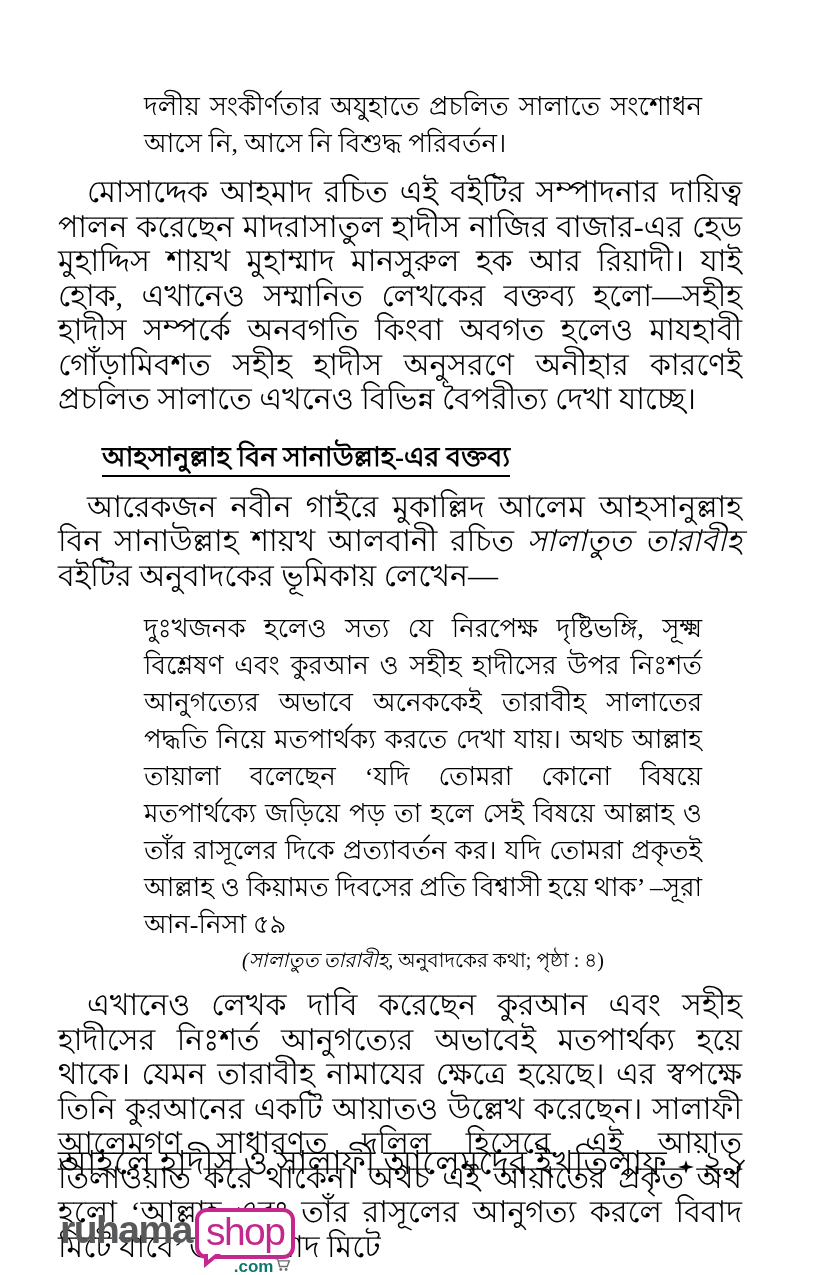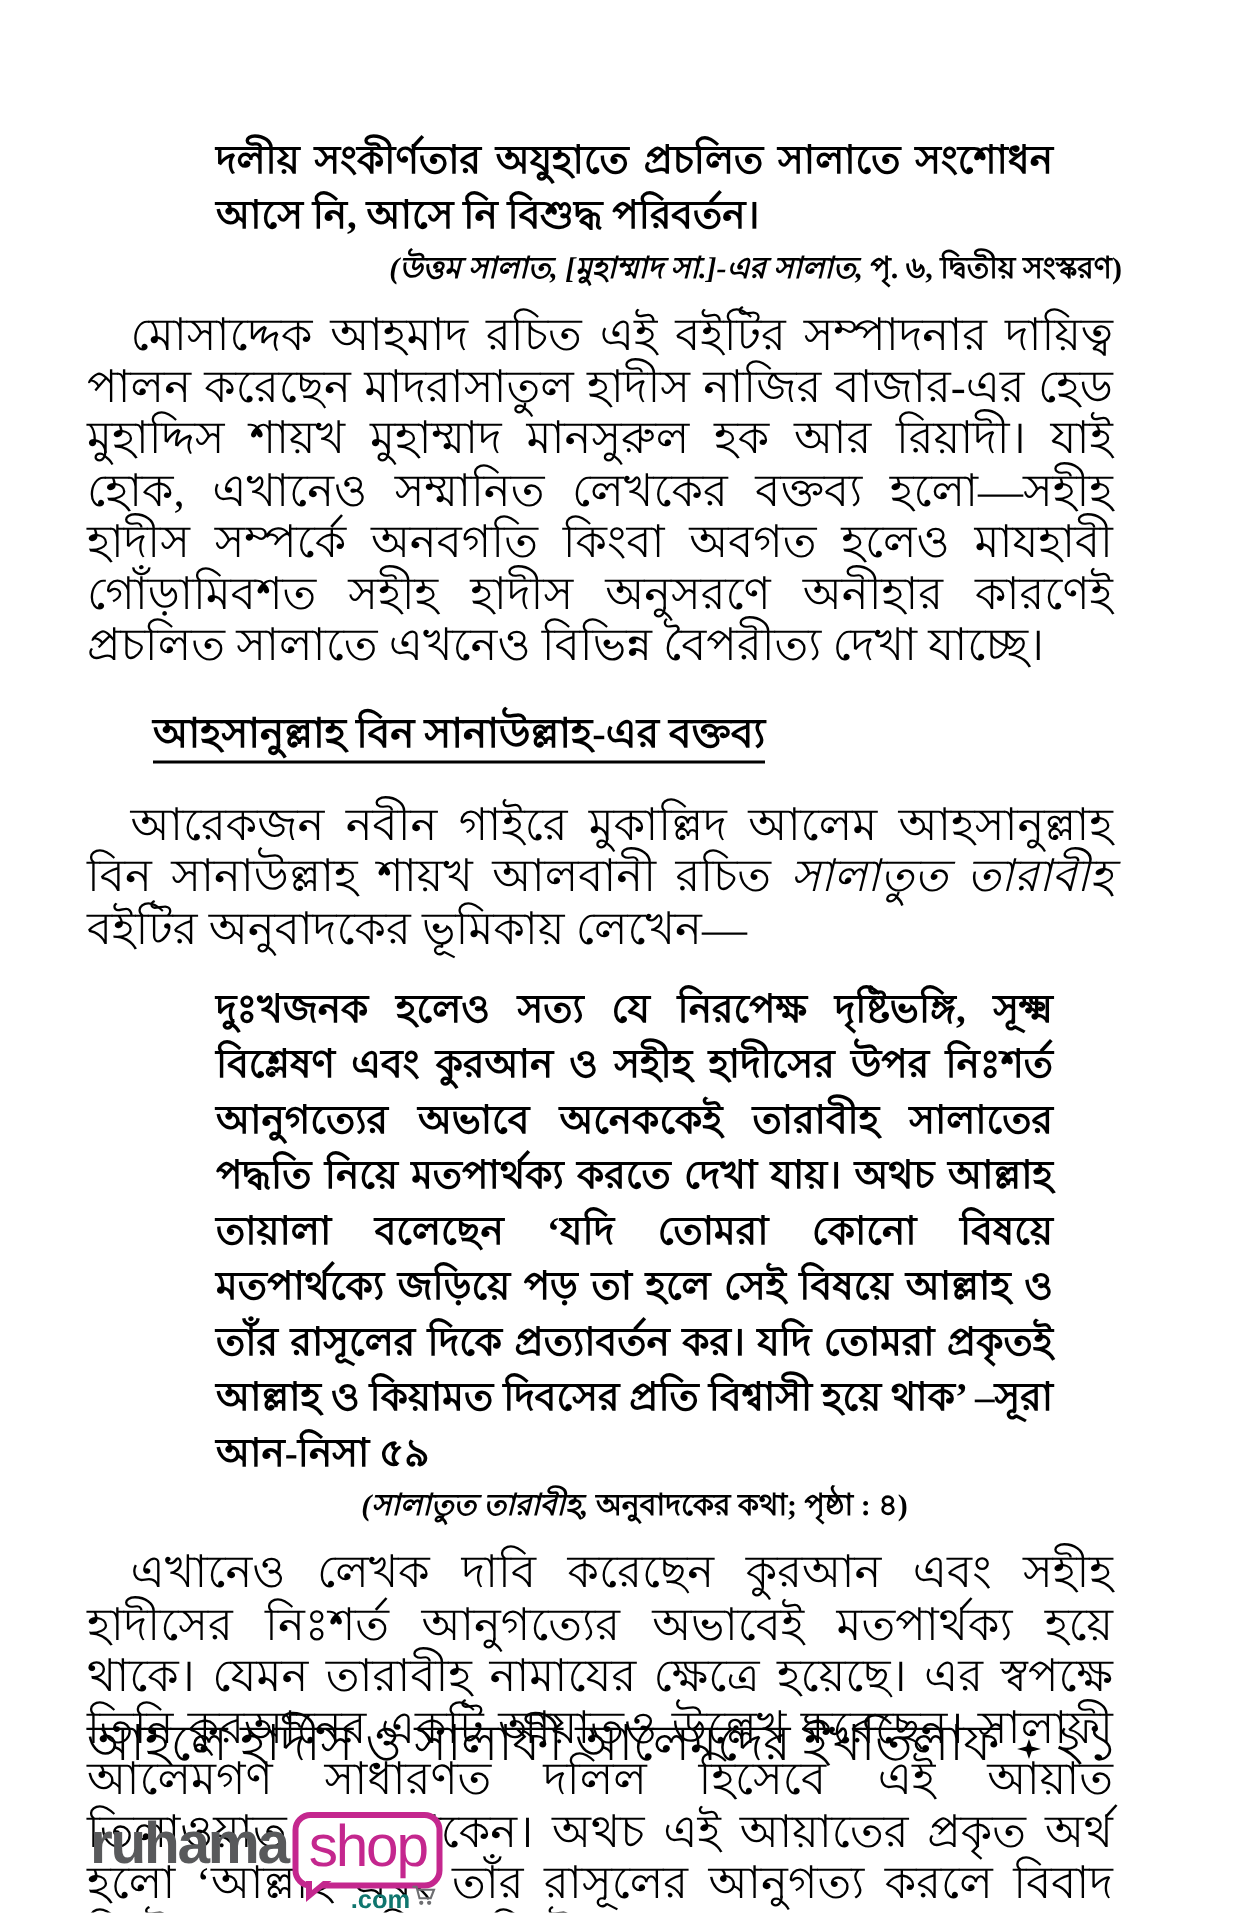--- a/index.html
+++ b/index.html
@@ -23,21 +23,20 @@
   .content {
     position: absolute;
     left: 58px;
     top: 88px;
     width: 684px;
   }
   
   .quote-block {
     margin: 0 0 0 86px;
     width: 558px;
-    font-weight: bold;
   }
   .quote-text {
     margin: 0;
     font-size: 26px;
     line-height: 37px;
     text-align: justify;
   }
   .citation {
     margin: 3px 0 0 0;
     font-size: 20px;
@@ -50,21 +49,21 @@
   .body-para {
     margin: 13px 0 0 0;
     font-size: 30px;
     line-height: 34.5px;
     text-align: justify;
     text-indent: 29px;
   }
   
   .section-heading {
     display: inline-block;
-    margin: 24px 0 12px 44px;
+    margin: 24px 0 0 44px;
     font-size: 27px;
     line-height: 32px;
     font-weight: bold;
     border-bottom: 2px solid #000;
     padding-bottom: 2px;
   }
   .quote-block.second { margin-top: 17px; }
   
   .footer {
     position: absolute;
@@ -152,21 +151,20 @@
 </head>
 <body>
 
 <div class="page">
 
   <div class="content">
 
     
     <div class="quote-block">
       <p class="quote-text">দলীয় সংকীর্ণতার অযুহাতে প্রচলিত সালাতে সংশোধন আসে নি, আসে নি বিশুদ্ধ পরিবর্তন।</p>
-      <p class="citation align-right"><span class="it">(উত্তম সালাত, [মুহাম্মাদ সা.]-এর সালাত,</span><span> পৃ. ৬, দ্বিতীয় সংস্করণ)</span></p>
     </div>
 
     
     <p class="body-para">মোসাদ্দেক আহমাদ রচিত এই বইটির সম্পাদনার দায়িত্ব পালন করেছেন মাদরাসাতুল হাদীস নাজির বাজার-এর হেড মুহাদ্দিস শায়খ মুহাম্মাদ মানসুরুল হক আর রিয়াদী। যাই হোক, এখানেও সম্মানিত লেখকের বক্তব্য হলো—সহীহ হাদীস সম্পর্কে অনবগতি কিংবা অবগত হলেও মাযহাবী গোঁড়ামিবশত সহীহ হাদীস অনুসরণে অনীহার কারণেই প্রচলিত সালাতে এখনেও বিভিন্ন বৈপরীত্য দেখা যাচ্ছে।</p>
 
     
     <h2 class="section-heading">আহসানুল্লাহ বিন সানাউল্লাহ-এর বক্তব্য</h2>
 
     
     <p class="body-para"><span>আরেকজন নবীন গাইরে মুকাল্লিদ আলেম আহসানুল্লাহ বিন সানাউল্লাহ শায়খ আলবানী রচিত </span><span class="it">সালাতুত তারাবীহ</span><span> বইটির অনুবাদকের ভূমিকায় লেখেন—</span></p>

